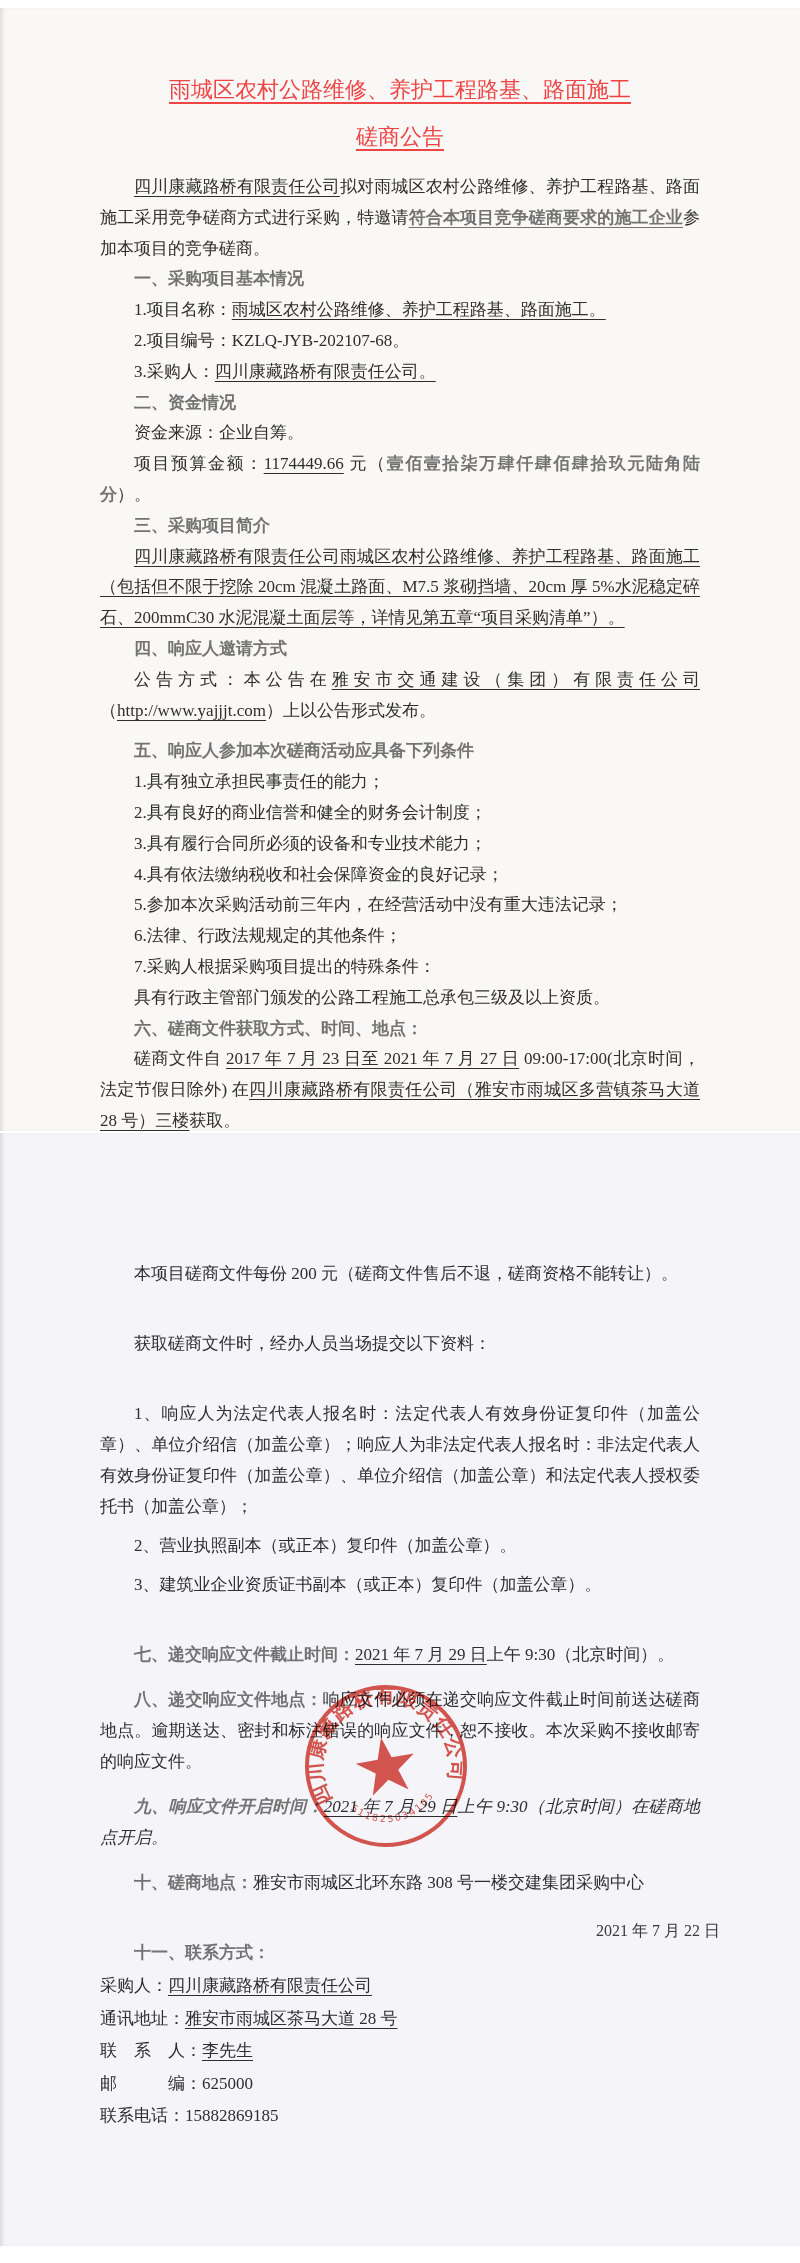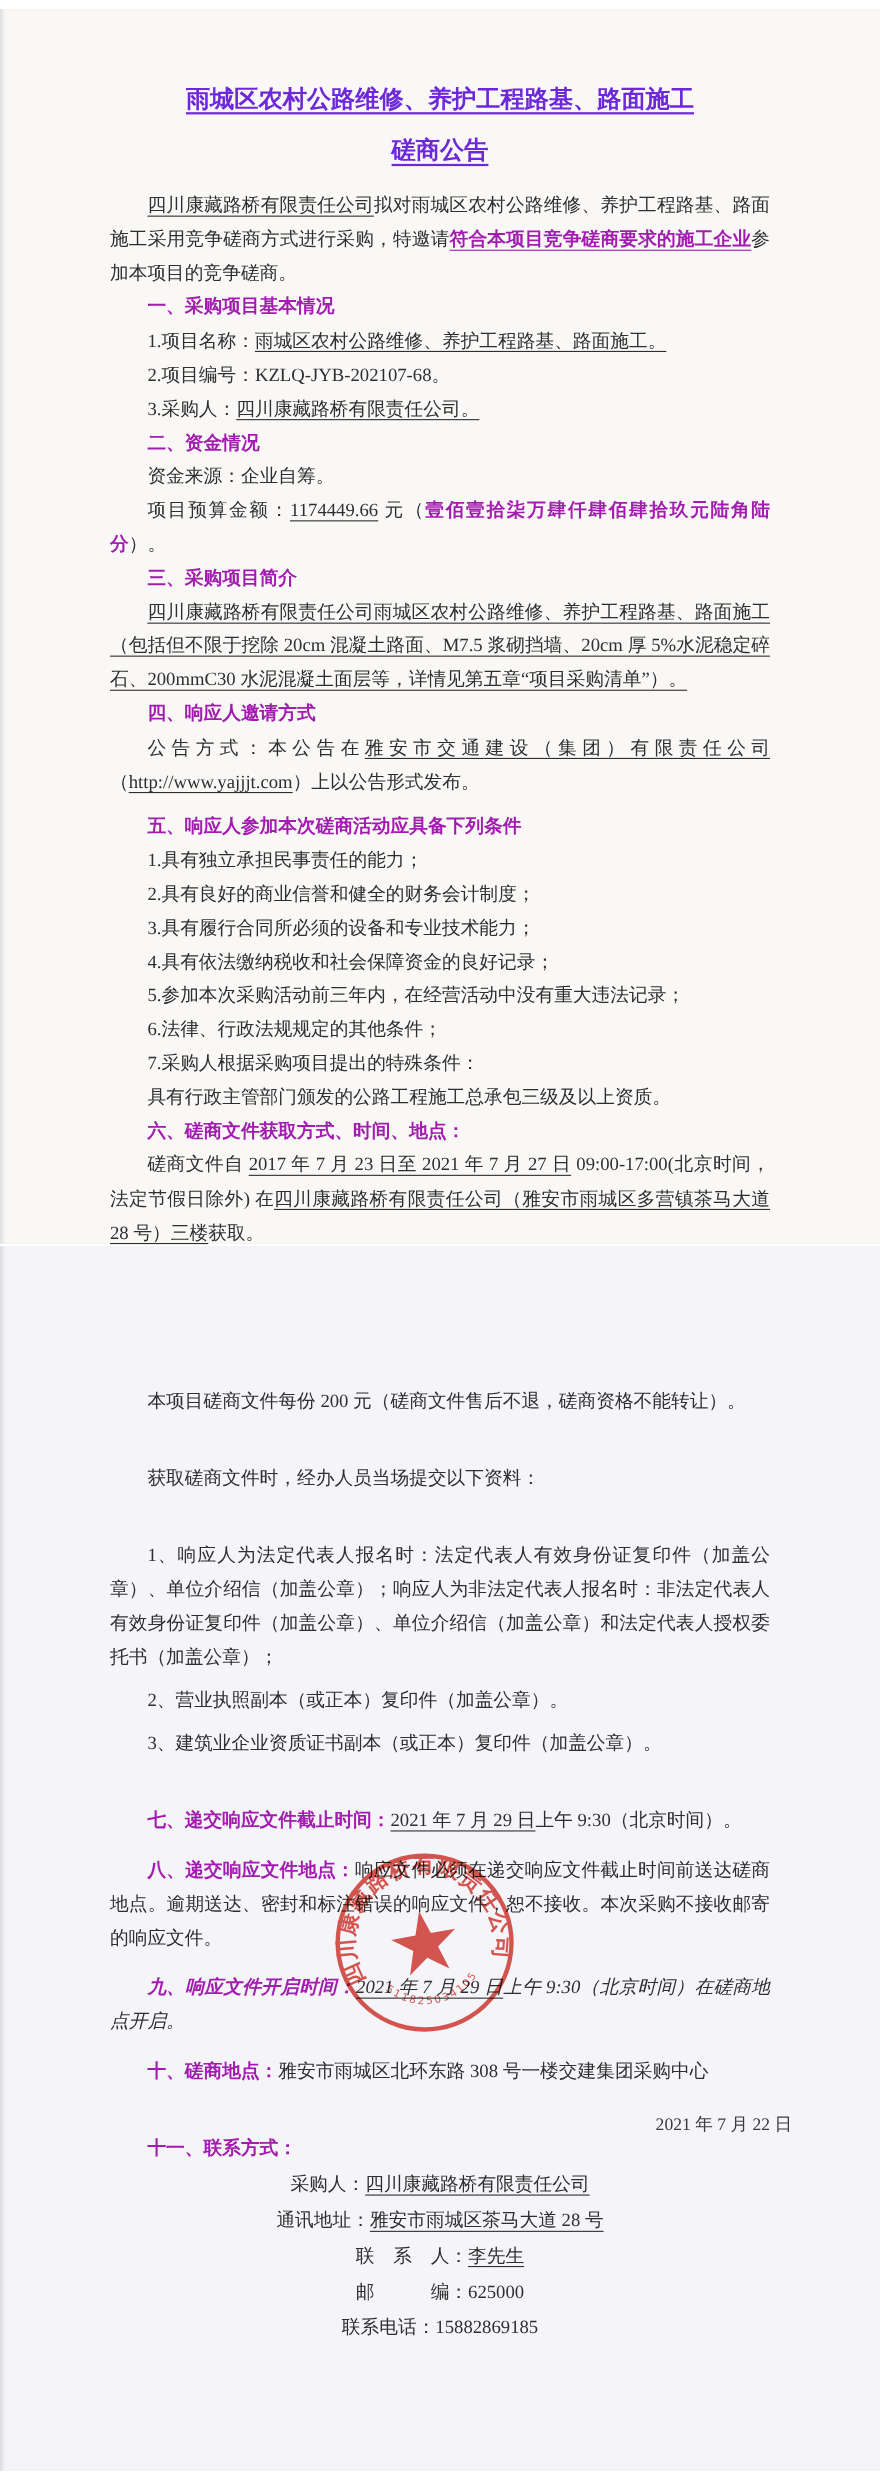--- a/index.html
+++ b/index.html
@@ -3,29 +3,29 @@
 <meta charset="utf-8">
 <style>
   html,body{margin:0;padding:0;background:#ffffff;}
   body{width:800px;height:2263px;position:relative;font-family:"Liberation Serif","DejaVu Serif",serif;}
   .page{position:absolute;left:0;width:800px;box-shadow:inset 4px 0 4px -2px rgba(110,110,115,.22);}
   #page1{top:8px;height:1123px;background:#f9f8f7;}
   #page2{top:1133px;height:1113px;background:#f5f4f9;}
   .content{padding:0 100px;}
   #page1 .content{padding-top:58px;}
   #page2 .content{padding-top:86px;}
-  .title{ text-align:center;font-size:22px;font-weight:700;color:#6d28d9;line-height:47px;}
+  .title{ text-align:center;font-size:22px;font-weight:400;color:#ef4444;line-height:47px;}
   .title .tline{text-decoration:underline;text-underline-offset:5px;text-decoration-thickness:1.5px;}
   .titleblock{margin-bottom:12px;}
   p.doc{margin:0;font-size:17px;line-height:30.8px;color:#2e2e2e;text-align:justify;}
   #page2 p.doc{line-height:31px;margin-top:39px;}
   p.ind{text-indent:2em;}
-  .b{font-weight:700;color:#a21caf;}
+  .b{font-weight:700;color:#737373;}
   .u{text-decoration:underline;text-underline-offset:4px;text-decoration-thickness:1px;}
-  .contacts{margin-top:2px;text-align:center;}
+  .contacts{margin-top:2px;}
   .contact-row{font-size:17px;line-height:32.5px;color:#2e2e2e;}
   .date-line{position:absolute;top:788px;left:0;width:100%;box-sizing:border-box;padding-right:80px;text-align:right;font-size:16px;color:#3a3a3a;}
   .seal{position:absolute;left:302px;top:549px;width:168px;height:168px;transform:rotate(-10deg);opacity:.85;mix-blend-mode:multiply;pointer-events:none;}
 </style>
 </head>
 <body>
 
 <div class="page" id="page1">
   <div class="content">
     <div class="titleblock">

